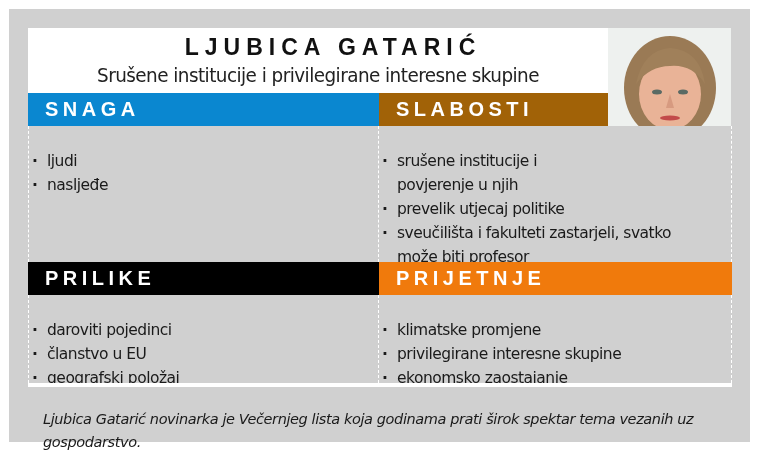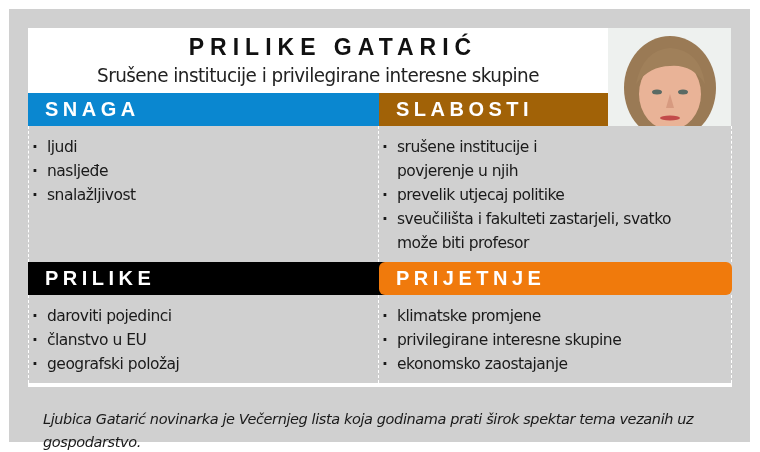--- a/index.html
+++ b/index.html
@@ -29,21 +29,21 @@
   }
   .band {
     position: absolute; height: 33px; color: #fff;
     font-family: "Liberation Sans", sans-serif; font-weight: bold; font-size: 20px;
     letter-spacing: 4.5px; line-height: 33px; padding-left: 17px;
   }
   .cell {
     position: absolute; background: #d0d0d0;
     border-left: 1px dashed #ffffff; border-right: 1px dashed #ffffff;
   }
-  .cell ul { list-style: none; padding-top: 9px; }
+  .cell ul { list-style: none; padding-top: 23px; }
   .cell li {
     font-family: "DejaVu Sans", sans-serif; font-size: 15.5px; color: #1a1a1a;
     line-height: 24px; position: relative; padding-left: 18px;
     letter-spacing: -0.5px;
   }
   .cell li::before {
     content: "·"; position: absolute; left: 3px; top: 0; font-weight: bold;
   }
   .bottom-line {
     position: absolute; left: 28px; top: 383px; width: 704px; height: 4px; background: #ffffff;
@@ -53,21 +53,21 @@
     font-family: "DejaVu Sans", sans-serif; font-style: italic; font-size: 14.5px;
     line-height: 23px; color: #1a1a1a; letter-spacing: -0.4px; margin-top: 16px;
   }
 </style>
 </head>
 <body>
 
 <div class="panel"></div>
 
 <div class="header">
-  <div class="title">PRILIKE GATARIĆ</div>
+  <div class="title">LJUBICA GATARIĆ</div>
   <div class="subtitle">Srušene institucije i privilegirane interesne skupine</div>
 </div>
 
 <div class="photo">
   <svg width="123" height="166" viewBox="0 0 123 166">
     <rect width="123" height="166" fill="#eef1ef"></rect>
 
     <ellipse cx="62" cy="60" rx="46" ry="52" fill="#9a7a55"></ellipse>
 
     <path d="M0 166 L0 120 Q10 108 30 102 L62 118 L94 102 Q115 108 123 120 L123 166 Z" fill="#7f9a4a"></path>
@@ -90,21 +90,20 @@
 
     <ellipse cx="62" cy="90" rx="10" ry="2.5" fill="#c24a4a"></ellipse>
   </svg>
 </div>
 
 <div class="band" style="left:28px; top:93px; width:351px; background:#0a87d0;">SNAGA</div>
 <div class="cell" style="left:28px; top:126px; width:351px; height:136px;">
   <ul>
     <li>ljudi</li>
     <li>nasljeđe</li>
-    <li>snalažljivost</li>
   </ul>
 </div>
 
 <div class="band" style="left:379px; top:93px; width:229px; background:#a16207;">SLABOSTI</div>
 <div class="cell" style="left:379px; top:126px; width:353px; height:136px; border-left:none;">
   <ul style="width:320px;">
     <li style="width:200px;">srušene institucije i povjerenje u njih</li>
     <li>prevelik utjecaj politike</li>
     <li style="width:330px;">sveučilišta i fakulteti zastarjeli, svatko može biti profesor</li>
   </ul>
@@ -112,21 +111,21 @@
 
 <div class="band" style="left:28px; top:262px; width:371px; background:#000000;">PRILIKE</div>
 <div class="cell" style="left:28px; top:295px; width:351px; height:88px;">
   <ul>
     <li>daroviti pojedinci</li>
     <li>članstvo u EU</li>
     <li>geografski položaj</li>
   </ul>
 </div>
 
-<div class="band" style="left:379px; top:262px; width:353px; background:#f07a0c;border-radius:6px;">PRIJETNJE</div>
+<div class="band" style="left:379px; top:262px; width:353px; background:#f07a0c;">PRIJETNJE</div>
 <div class="cell" style="left:379px; top:295px; width:353px; height:88px; border-left:none;">
   <ul>
     <li>klimatske promjene</li>
     <li>privilegirane interesne skupine</li>
     <li>ekonomsko zaostajanje</li>
   </ul>
 </div>
 
 <div class="bottom-line"></div>
 

